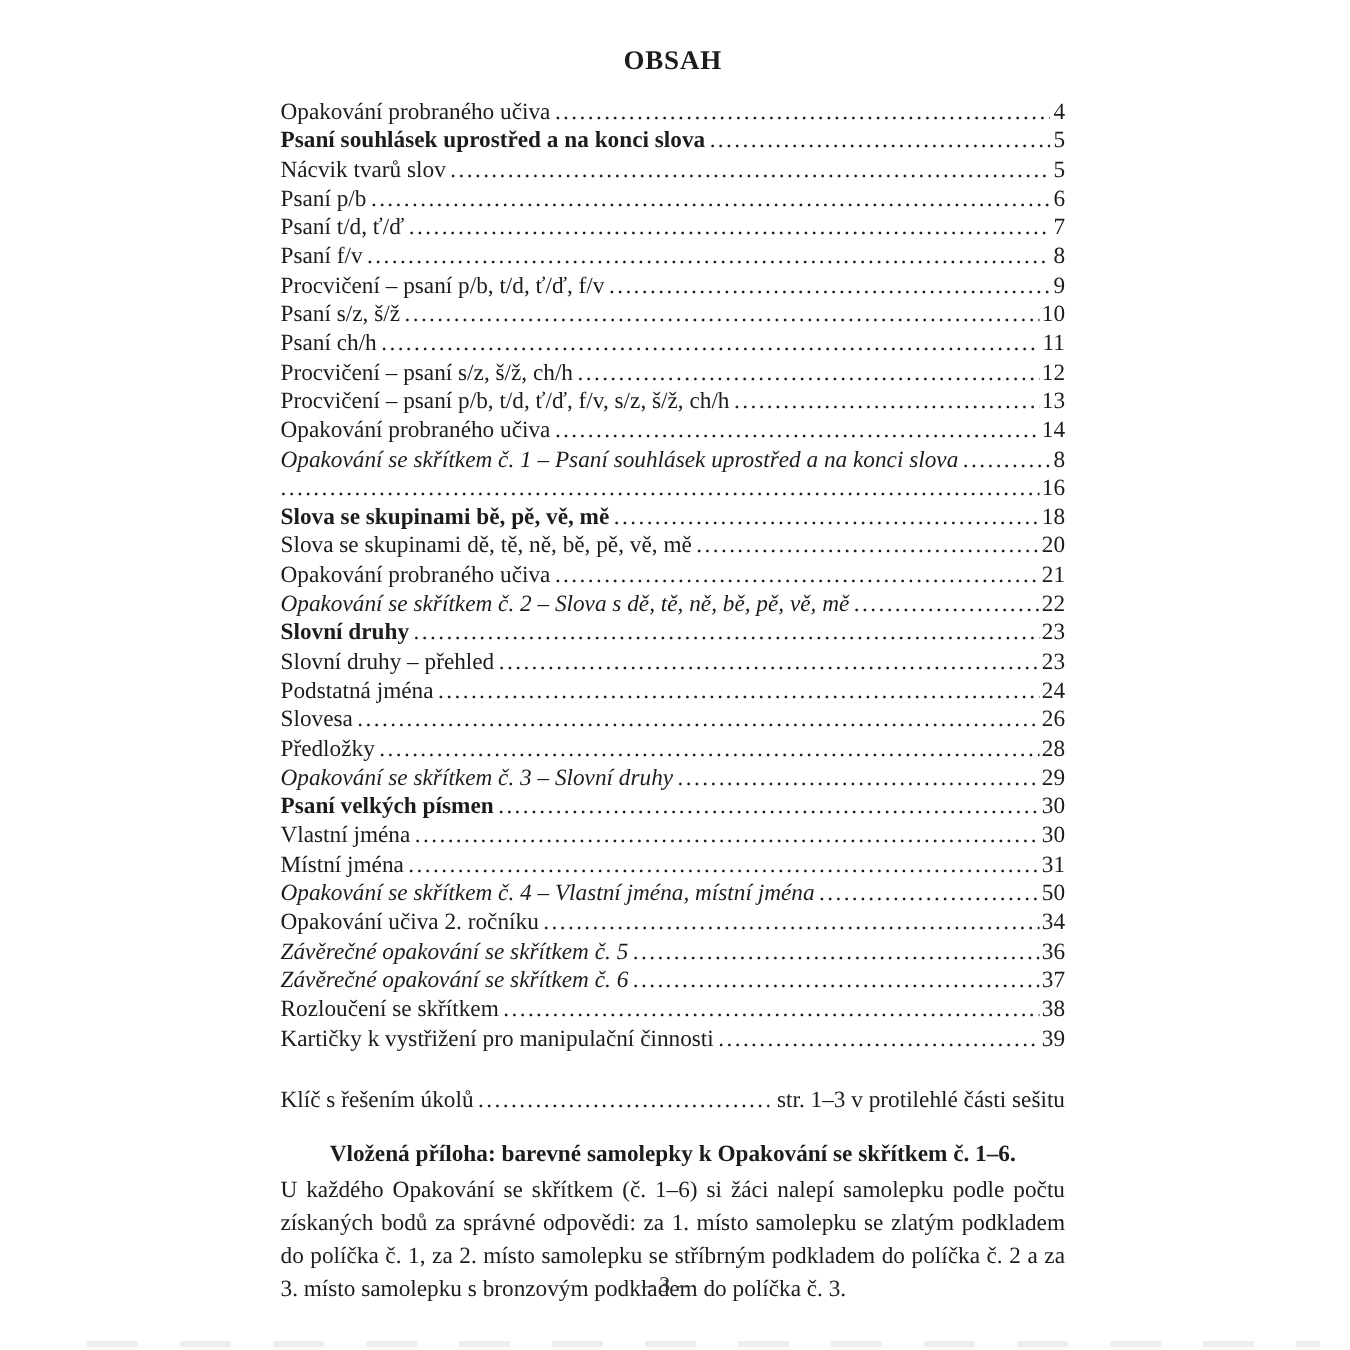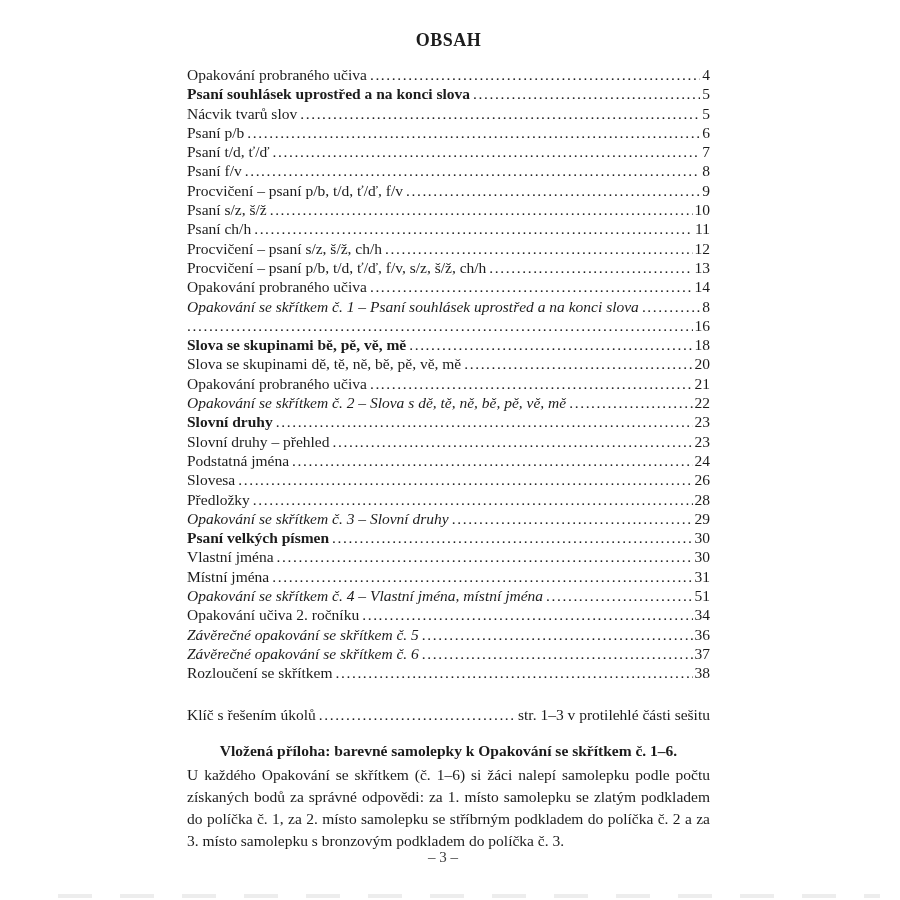--- a/index.html
+++ b/index.html
@@ -231,41 +231,46 @@
           <span class="pagenum">30</span>
         </div>
         <div class="toc-row normal">
           <span class="label">Místní jména</span>
           <span class="leader"></span>
           <span class="pagenum">31</span>
         </div>
         <div class="toc-row italic">
           <span class="label">Opakování se skřítkem č. 4 – Vlastní jména, místní jména</span>
           <span class="leader"></span>
-          <span class="pagenum">51</span>
+          <span class="pagenum">50</span>
         </div>
         <div class="toc-row normal">
           <span class="label">Opakování učiva 2. ročníku</span>
           <span class="leader"></span>
           <span class="pagenum">34</span>
         </div>
         <div class="toc-row italic">
           <span class="label">Závěrečné opakování se skřítkem č. 5</span>
           <span class="leader"></span>
           <span class="pagenum">36</span>
         </div>
         <div class="toc-row italic">
           <span class="label">Závěrečné opakování se skřítkem č. 6</span>
           <span class="leader"></span>
           <span class="pagenum">37</span>
         </div>
         <div class="toc-row normal">
           <span class="label">Rozloučení se skřítkem</span>
           <span class="leader"></span>
           <span class="pagenum">38</span>
+        </div>
+        <div class="toc-row normal">
+          <span class="label">Kartičky k vystřižení pro manipulační činnosti</span>
+          <span class="leader"></span>
+          <span class="pagenum">39</span>
         </div>
       </div>
 
     <div class="toc-row key-row">
       <span class="label">Klíč s řešením úkolů</span>
       <span class="leader"></span>
       <span class="pagenum">str. 1–3 v protilehlé části sešitu</span>
     </div>
 
     <div class="appendix">

